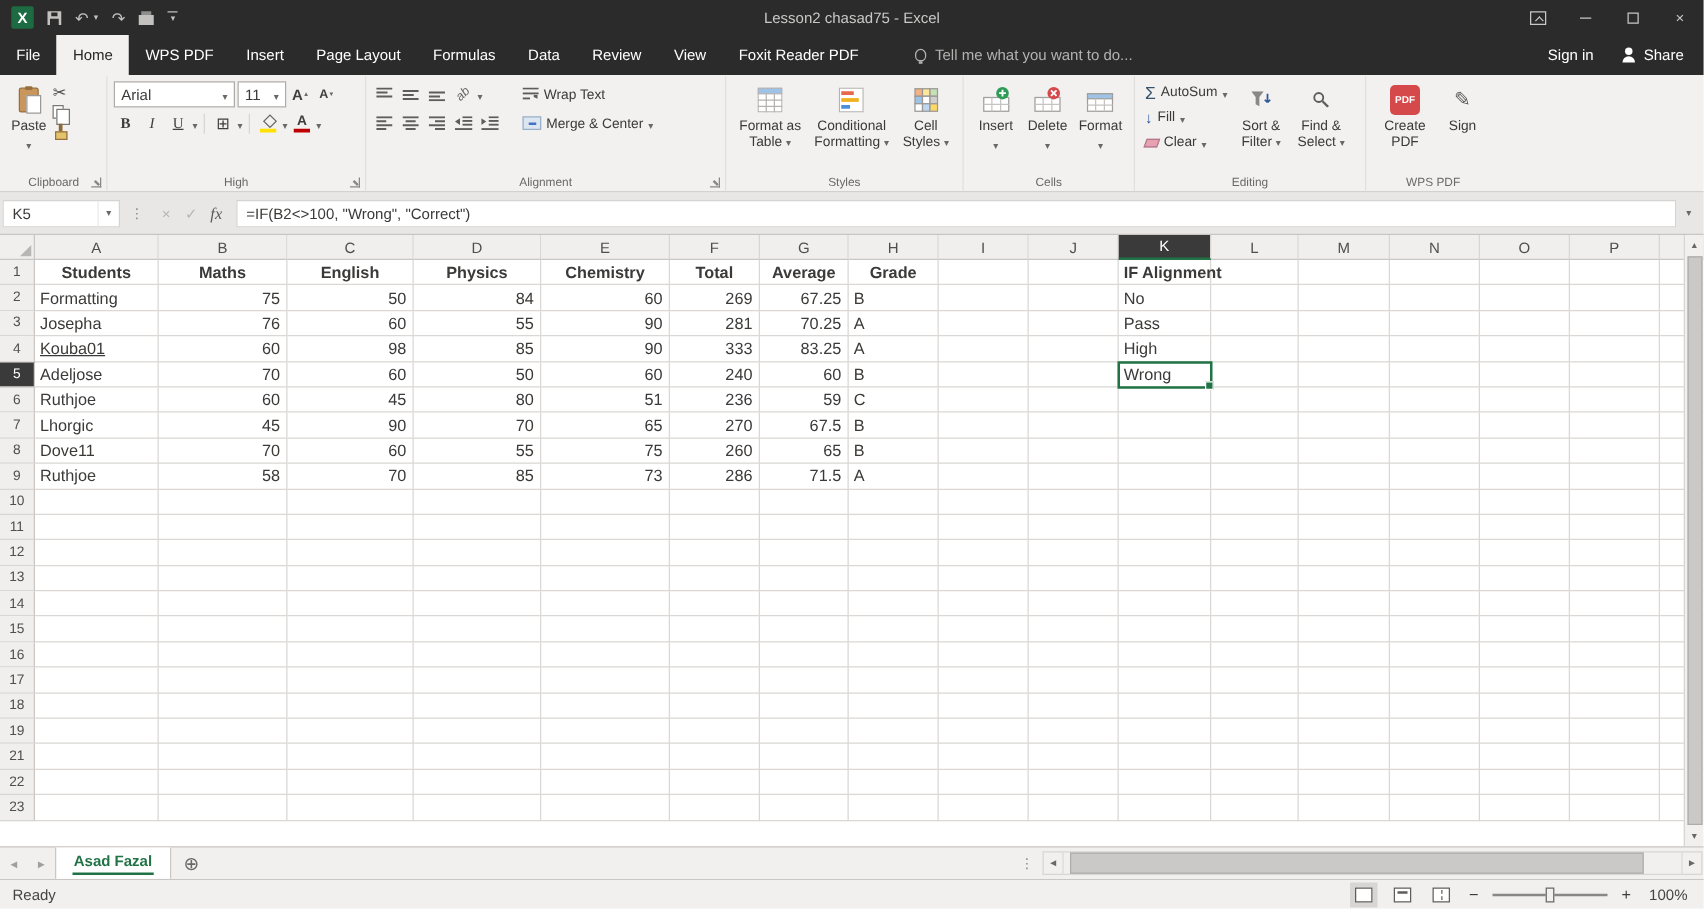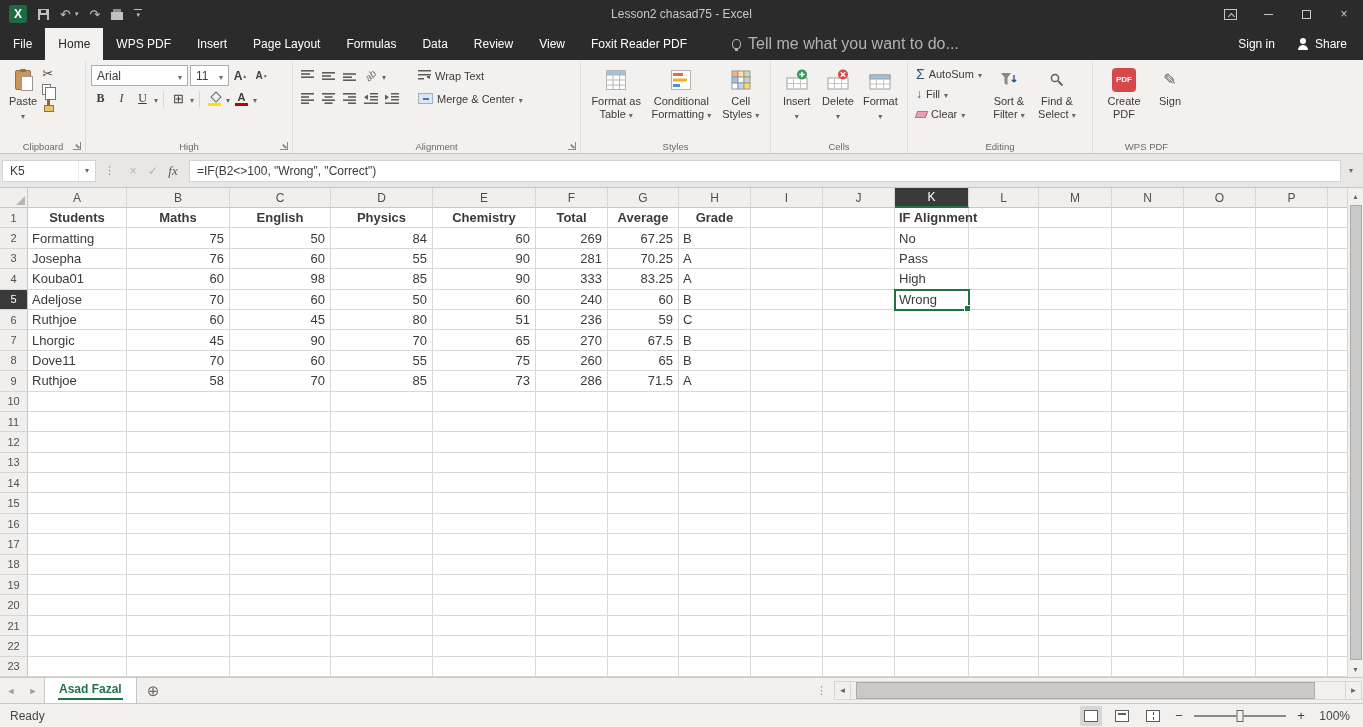--- a/index.html
+++ b/index.html
@@ -27,21 +27,21 @@
   .rdo-icon { width:13px; height:11px; border:1px solid #c9c8c7; position:relative; display:inline-block; }
   .rdo-icon::after { content:""; position:absolute; left:4px; top:4px; width:4px; height:4px; border-left:1px solid #c9c8c7; border-top:1px solid #c9c8c7; transform:rotate(45deg); }
   .min-glyph { width:9px; height:1px; background:#c9c8c7; display:inline-block; }
   .max-glyph { width:9px; height:9px; border:1px solid #c9c8c7; display:inline-block; }
 
   
   .tabrow { height:32px; background:#2b2b2b; display:flex; align-items:stretch; flex:0 0 auto; }
   .tabs { display:flex; align-items:stretch; }
   .tab { padding:0 13px; display:flex; align-items:center; font-size:12px; color:#fff; cursor:pointer; white-space:nowrap; }
   .tab.active { background:#f2f1f0; color:#262625; }
-  .tellme { display:flex; align-items:center; gap:7px; color:#b3b2b1; margin-left:32px; font-size:16px; cursor:text; }
+  .tellme { display:flex; align-items:center; gap:7px; color:#b3b2b1; margin-left:32px; font-size:12px; cursor:text; }
   .bulb-icon { width:9px; height:10px; border:1px solid #b3b2b1; border-radius:50% 50% 42% 42%; position:relative; display:inline-block; }
   .bulb-icon::after { content:""; position:absolute; left:2px; right:2px; bottom:-3px; height:2px; background:#b3b2b1; }
   .tabrow-right { margin-left:auto; display:flex; align-items:center; gap:22px; padding-right:16px; color:#fff; }
   .share-wrap { display:flex; align-items:center; gap:6px; cursor:pointer; }
   .person-icon { width:12px; height:12px; position:relative; display:inline-block; }
   .person-icon::before { content:""; position:absolute; top:0; left:3px; width:6px; height:6px; border-radius:50%; background:#fff; }
   .person-icon::after { content:""; position:absolute; bottom:0; left:1px; width:10px; height:5px; border-radius:5px 5px 0 0; background:#fff; }
 
   
   .ribbon { height:94px; background:#f2f1f0; border-bottom:1px solid #c8c6c4; display:flex; padding:1px 0 0 1px; flex:0 0 auto; }
@@ -643,21 +643,21 @@
           <div class="cell" style="width: 74px;">Pass</div>
           <div class="cell" style="width: 70px;"></div>
           <div class="cell" style="width: 73px;"></div>
           <div class="cell" style="width: 72px;"></div>
           <div class="cell" style="width: 72px;"></div>
           <div class="cell" style="width: 72px;"></div>
           <div class="cell fillercell"></div>
         </div>
         <div class="grid-row">
           <div class="row-h">4</div>
-          <div class="cell" style="width: 99px;">Kouba01</div>
+          <div class="cell" style="width: 99px; text-decoration: underline;">Kouba01</div>
           <div class="cell num" style="width: 103px;">60</div>
           <div class="cell num" style="width: 101px;">98</div>
           <div class="cell num" style="width: 102px;">85</div>
           <div class="cell num" style="width: 103px;">90</div>
           <div class="cell num" style="width: 72px;">333</div>
           <div class="cell num" style="width: 71px;">83.25</div>
           <div class="cell" style="width: 72px;">A</div>
           <div class="cell" style="width: 72px;"></div>
           <div class="cell" style="width: 72px;"></div>
           <div class="cell" style="width: 74px;">High</div>
@@ -943,40 +943,20 @@
           <div class="cell" style="width: 74px;"></div>
           <div class="cell" style="width: 70px;"></div>
           <div class="cell" style="width: 73px;"></div>
           <div class="cell" style="width: 72px;"></div>
           <div class="cell" style="width: 72px;"></div>
           <div class="cell" style="width: 72px;"></div>
           <div class="cell fillercell"></div>
         </div>
         <div class="grid-row">
           <div class="row-h">19</div>
-          <div class="cell" style="width: 99px;"></div>
-          <div class="cell" style="width: 103px;"></div>
-          <div class="cell" style="width: 101px;"></div>
-          <div class="cell" style="width: 102px;"></div>
-          <div class="cell" style="width: 103px;"></div>
-          <div class="cell" style="width: 72px;"></div>
-          <div class="cell" style="width: 71px;"></div>
-          <div class="cell" style="width: 72px;"></div>
-          <div class="cell" style="width: 72px;"></div>
-          <div class="cell" style="width: 72px;"></div>
-          <div class="cell" style="width: 74px;"></div>
-          <div class="cell" style="width: 70px;"></div>
-          <div class="cell" style="width: 73px;"></div>
-          <div class="cell" style="width: 72px;"></div>
-          <div class="cell" style="width: 72px;"></div>
-          <div class="cell" style="width: 72px;"></div>
-          <div class="cell fillercell"></div>
-        </div>
-        <div class="grid-row">
-          <div class="row-h">20</div>
           <div class="cell" style="width: 99px;"></div>
           <div class="cell" style="width: 103px;"></div>
           <div class="cell" style="width: 101px;"></div>
           <div class="cell" style="width: 102px;"></div>
           <div class="cell" style="width: 103px;"></div>
           <div class="cell" style="width: 72px;"></div>
           <div class="cell" style="width: 71px;"></div>
           <div class="cell" style="width: 72px;"></div>
           <div class="cell" style="width: 72px;"></div>
           <div class="cell" style="width: 72px;"></div>

